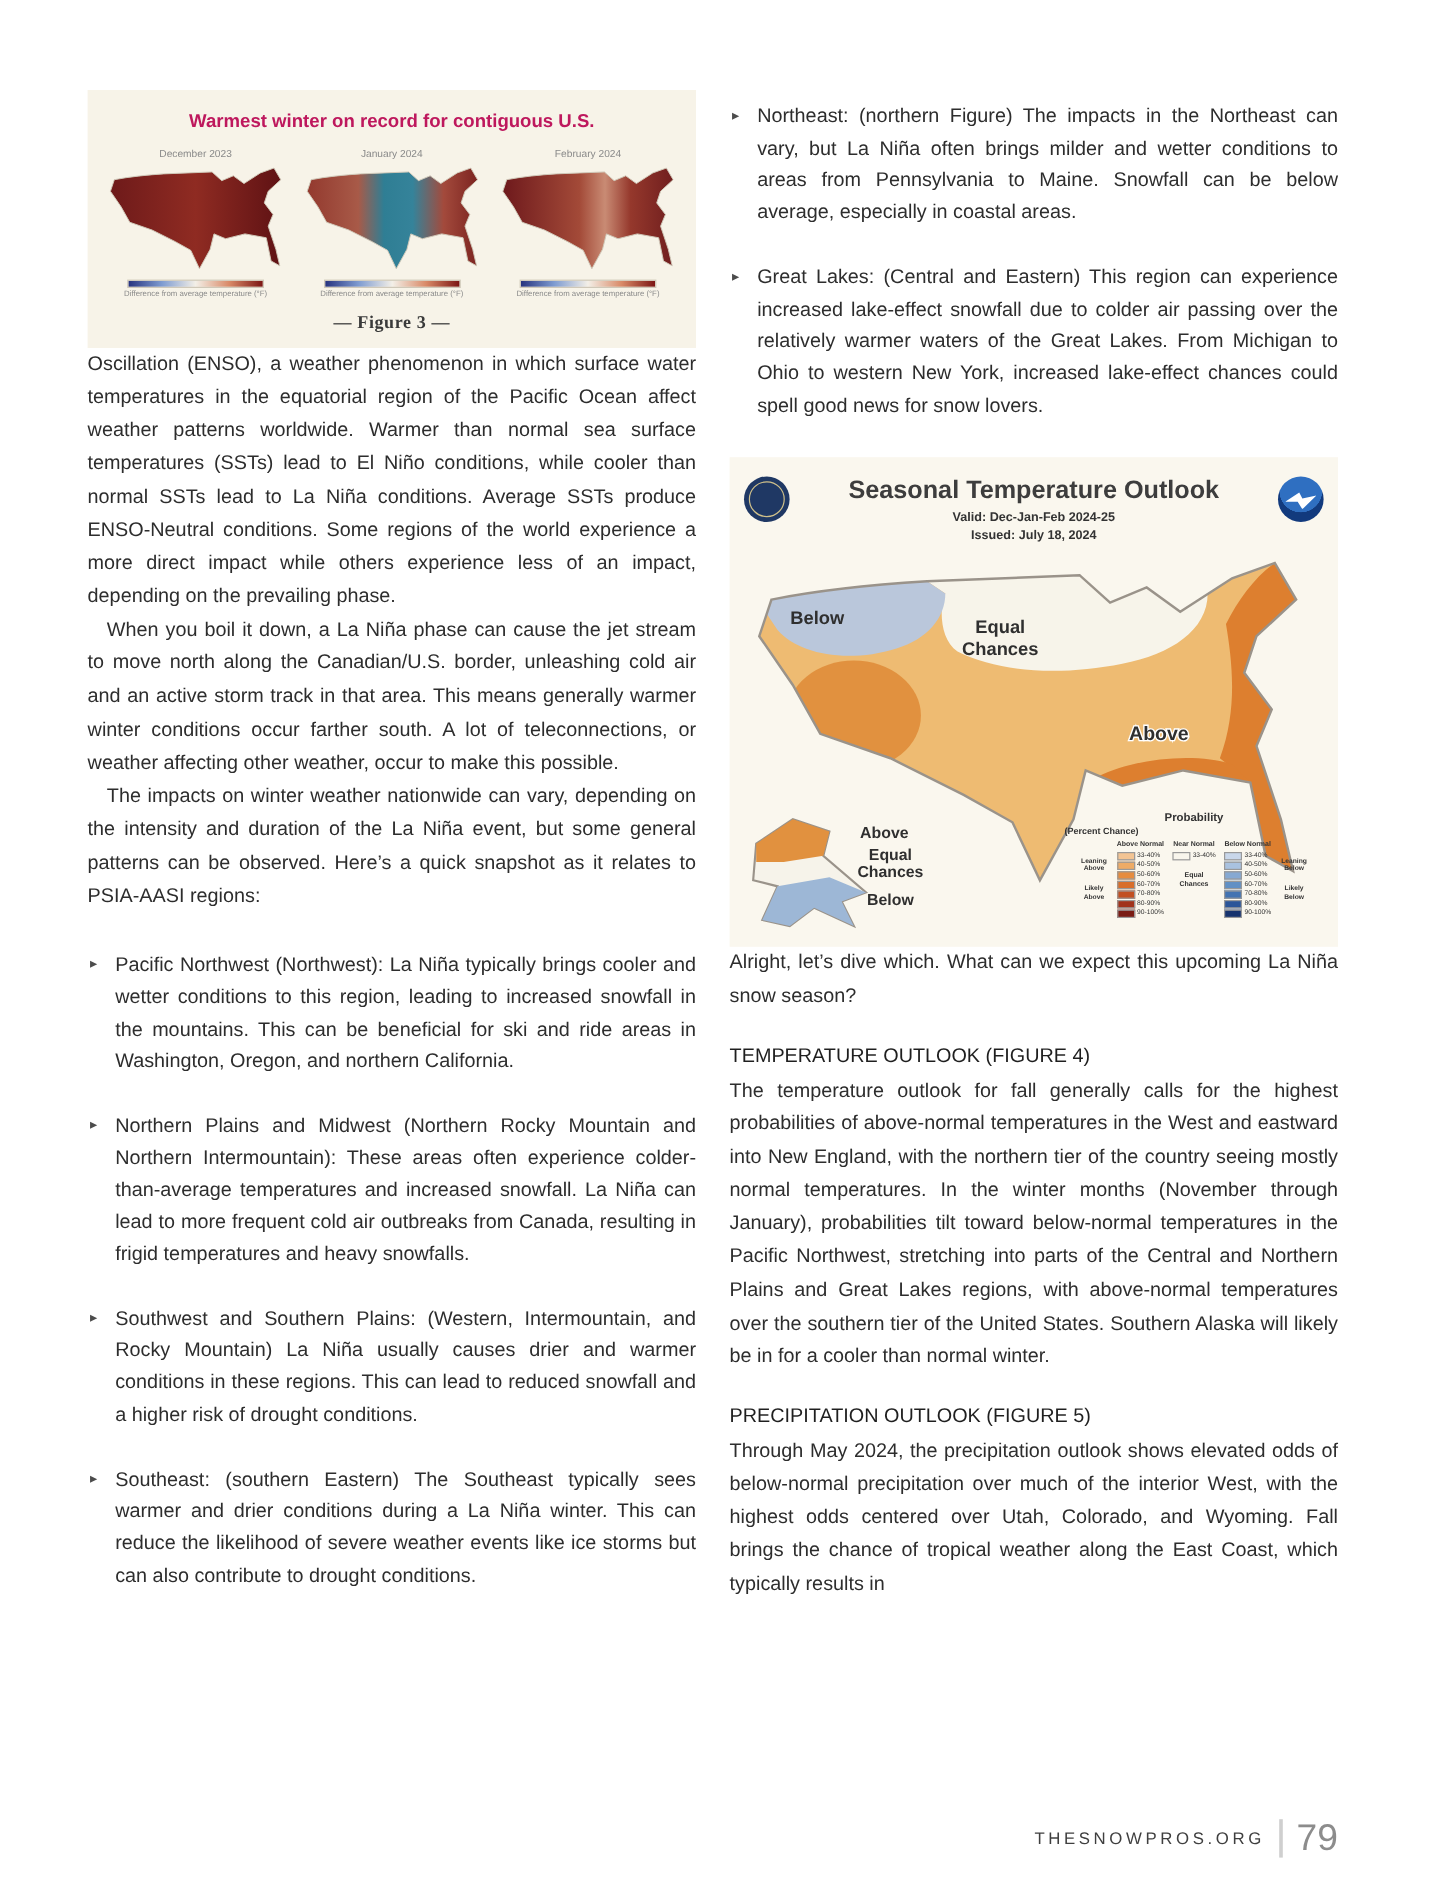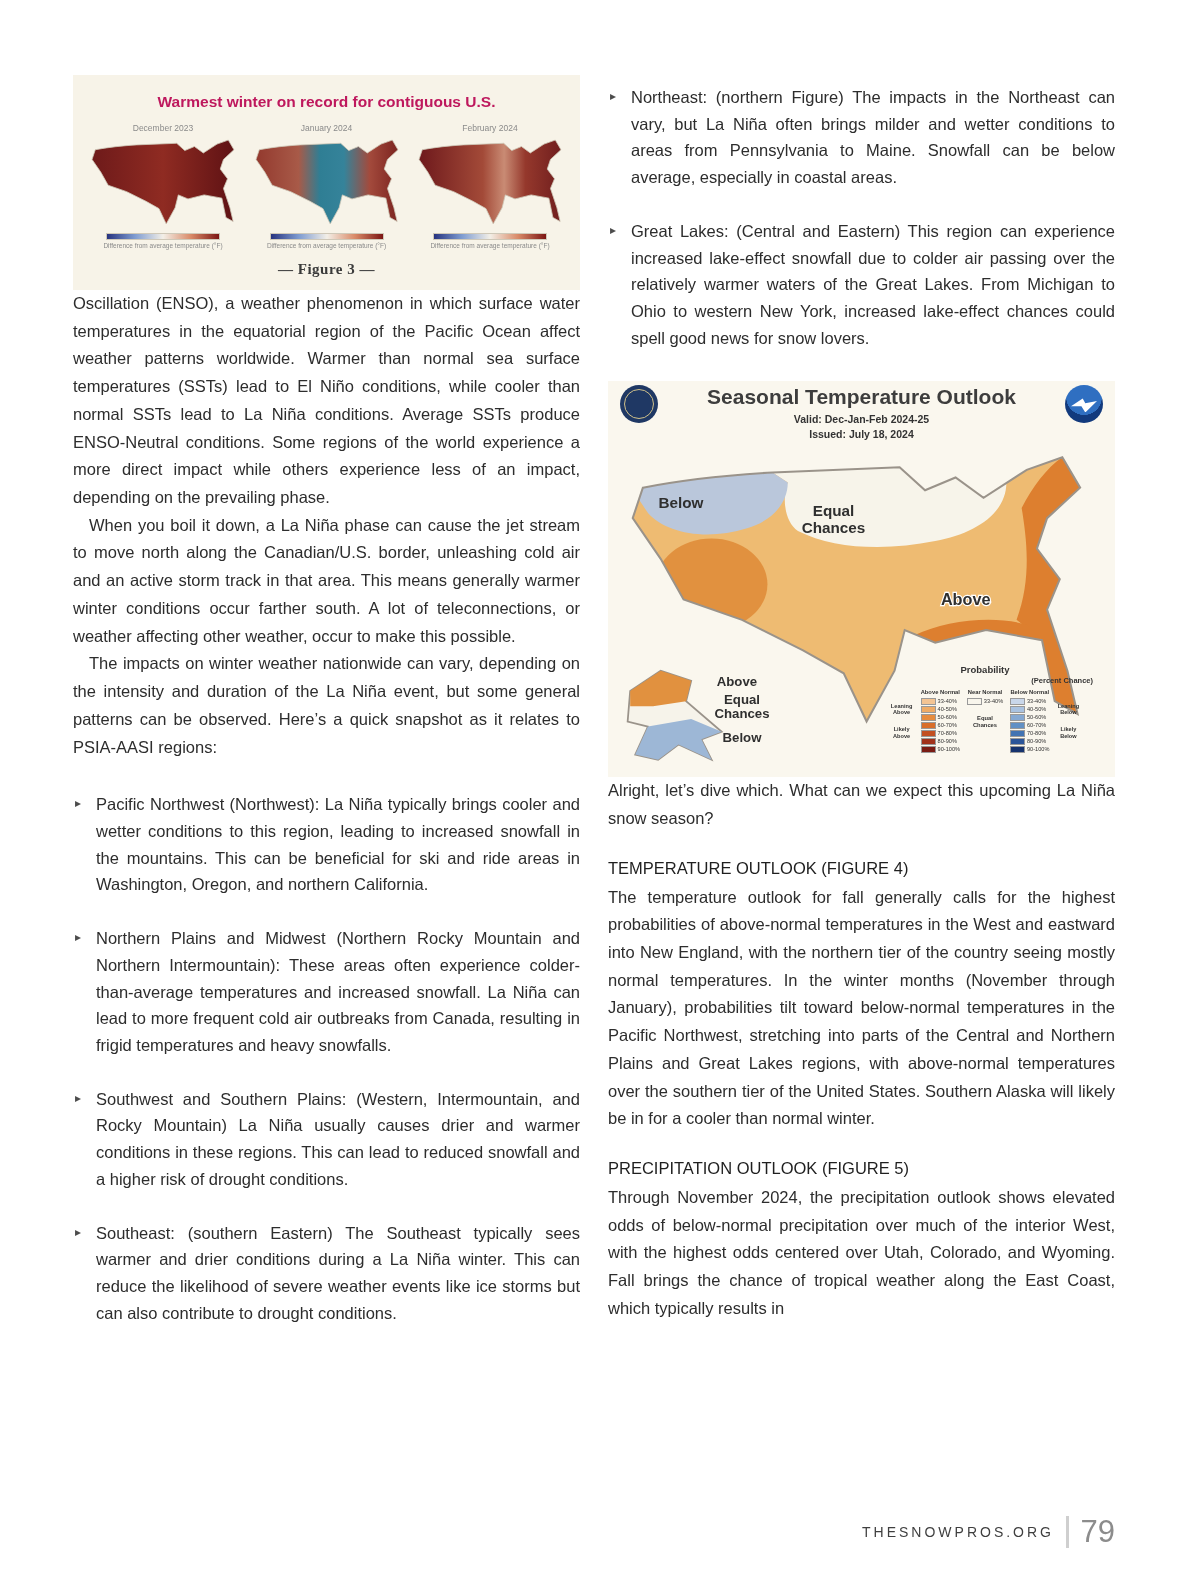--- a/index.html
+++ b/index.html
@@ -30,39 +30,39 @@
   .fig3-map{width:152px;display:flex;flex-direction:column;align-items:center}
   .fig3-map-label{font-size:8.5px;color:#8a8a8a;margin-bottom:3px}
   .mini-map{width:150px;height:92px;display:block}
   .scalebar{width:112px;height:5px;margin-top:5px;border:0.5px solid #cfc8b8;
     background:linear-gradient(to right,#27337f,#7f9cd1,#f3efe7,#d98a68,#7c1513)}
   .scale-label{font-size:6.5px;color:#8a8a8a;margin-top:2px}
   .figcap{text-align:center;font-family:"Liberation Serif",serif;font-weight:700;
     font-size:15px;color:#3a3a3a;margin-top:12px;letter-spacing:0.5px}
 
   
-  .fig4{background:#faf7ee;margin:30px 0 0 0;padding:4px 12px 10px;position:relative}
+  .fig4{background:#faf7ee;margin:30px 0 0 0;padding:16px 12px 10px;position:relative}
   .fig4-header{display:flex;align-items:flex-start;justify-content:space-between}
   .seal{width:38px;height:38px;border-radius:50%;background:#1f3864;position:relative;flex:0 0 38px}
   .seal::after{content:"";position:absolute;inset:4px;border-radius:50%;border:1.5px solid #cfc08a}
   .noaa{width:38px;height:38px;border-radius:50%;flex:0 0 38px;position:relative;overflow:hidden;
     background:radial-gradient(circle at 50% 32%,#2f6fc1 0 55%,#123a7d 56% 100%)}
   .noaa::after{content:"";position:absolute;left:6px;top:13px;width:26px;height:14px;background:#fff;
     clip-path:polygon(0 55%,45% 0,55% 35%,100% 18%,55% 100%,40% 55%)}
   .fig4-titleblock{flex:1;text-align:center;padding:0 6px}
   .fig4-title{font-size:21px;font-weight:600;color:#3d3d3d}
   .fig4-meta{font-size:10.5px;font-weight:700;color:#333;line-height:1.35;margin-top:3px}
   .fig4-map-wrap{position:relative;margin-top:6px}
   svg.usmap{width:100%;height:auto;display:block}
   .map-lbl{font-family:"Liberation Sans",sans-serif;font-weight:700;fill:#2f2f2f}
 
   
-  .legend{position:absolute;right:10px;bottom:14px;width:216px;color:#333}
+  .legend{position:absolute;right:0;bottom:14px;width:216px;color:#333}
   .legend-title{text-align:center;font-size:9.5px;font-weight:700;line-height:1.15}
-  .legend-sub{text-align:right;font-size:7.5px;font-weight:700}
+  .legend-sub{text-align:left;font-size:7.5px;font-weight:700}
   .legend-cols{display:flex;justify-content:center;gap:5px;margin-top:4px}
   .leg-col-head{font-size:5.8px;font-weight:700;text-align:center;margin-bottom:2px;line-height:1.1}
   .leg-row{display:flex;align-items:center;gap:2px;height:8px}
   .leg-sw{width:13px;height:5px;border:0.5px solid #999;display:inline-block;flex:0 0 13px}
   .leg-pct{font-size:5.6px;white-space:nowrap}
   .leg-side{width:28px;font-size:5.6px;font-weight:700;display:flex;flex-direction:column;
     justify-content:space-between;text-align:center;padding:14px 0;line-height:1.15}
   .leg-mid{width:40px;display:flex;flex-direction:column;align-items:center}
   .leg-equal{font-size:5.8px;font-weight:700;text-align:center;margin-top:10px;line-height:1.25}
 
@@ -317,21 +317,21 @@
         </div>
 
       </figure>
 
       <p class="body intro">Alright, let’s dive which. What can we expect this upcoming La Niña snow season?</p>
 
       <h3 class="sec-head">TEMPERATURE OUTLOOK (FIGURE 4)</h3>
       <p class="body">The temperature outlook for fall generally calls for the highest probabilities of above-normal temperatures in the West and eastward into New England, with the northern tier of the country seeing mostly normal temperatures. In the winter months (November through January), probabilities tilt toward below-normal temperatures in the Pacific Northwest, stretching into parts of the Central and Northern Plains and Great Lakes regions, with above-normal temperatures over the southern tier of the United States. Southern Alaska will likely be in for a cooler than normal winter.</p>
 
       <h3 class="sec-head">PRECIPITATION OUTLOOK (FIGURE 5)</h3>
-      <p class="body">Through November 2024, the precipitation outlook shows elevated odds of below-normal precipitation over much of the interior West, with the highest odds centered over Utah, Colorado, and Wyoming. Fall brings the chance of tropical weather along the East Coast, which typically results in</p>
+      <p class="body">Through May 2024, the precipitation outlook shows elevated odds of below-normal precipitation over much of the interior West, with the highest odds centered over Utah, Colorado, and Wyoming. Fall brings the chance of tropical weather along the East Coast, which typically results in</p>
     </div>
   </div>
 
   <div class="footer">
     <span class="site">THESNOWPROS.ORG</span>
     <span class="fdiv"></span>
     <span class="pagenum">79</span>
   </div>
 </div>
 

